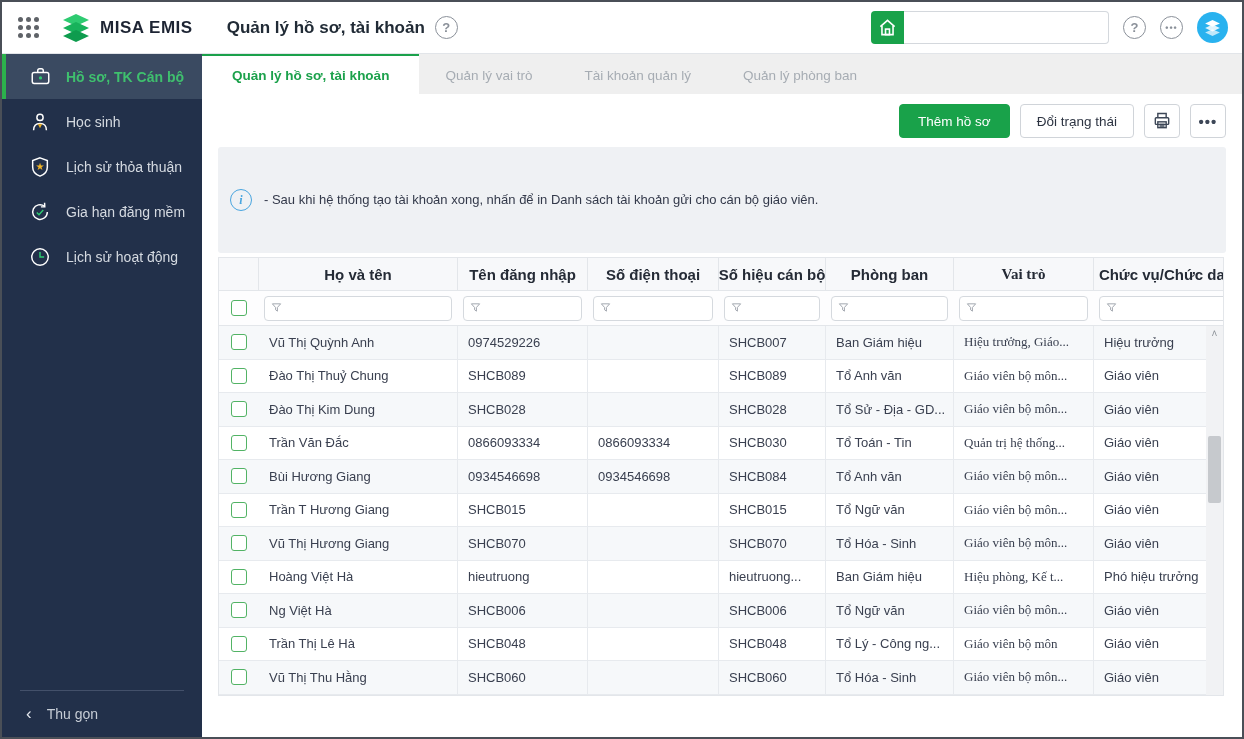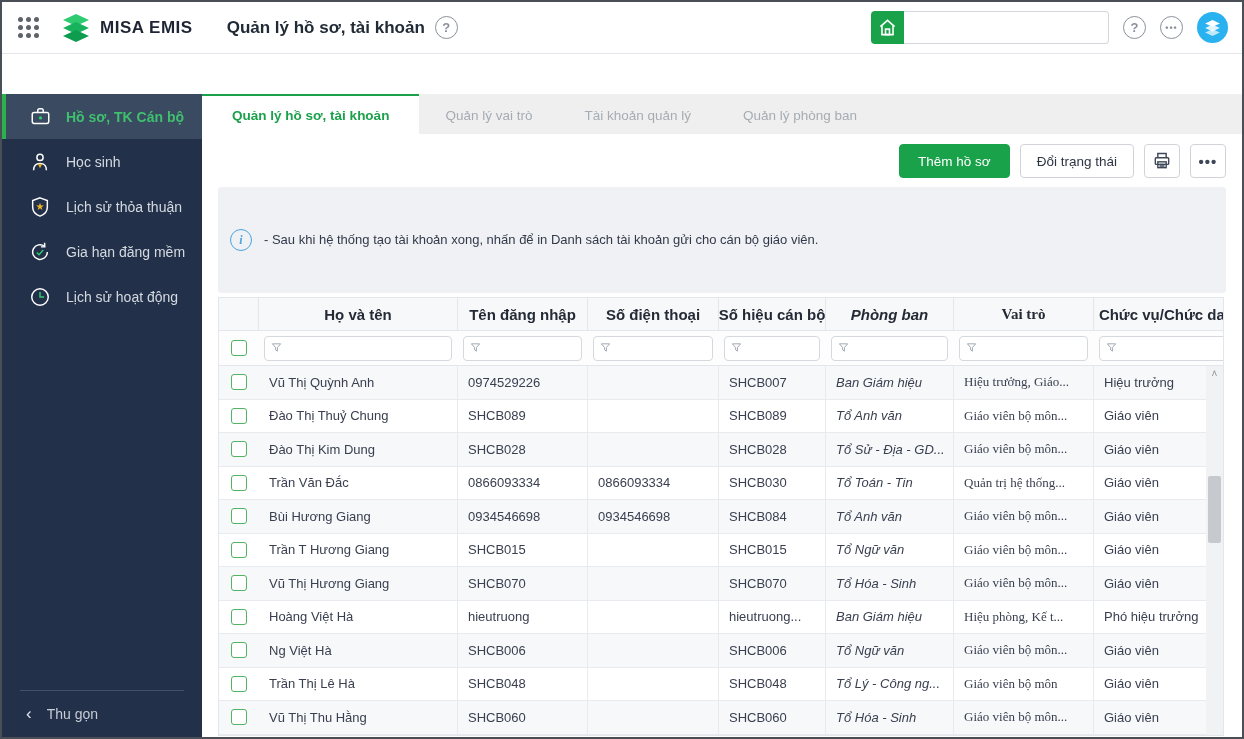--- a/index.html
+++ b/index.html
@@ -1,18 +1,18 @@
 <!DOCTYPE html>
 <html><head>
 <meta charset="utf-8">
 <style>
   * { margin:0; padding:0; box-sizing:border-box; }
   html,body { width:1244px; height:739px; }
   body { font-family:"Liberation Sans","DejaVu Sans",sans-serif; background:#fff; color:#33394a; }
-  .window { width:1244px; height:739px; border:2px solid #4a4f57; display:flex; flex-direction:column; overflow:hidden; background:#fff;gap:40px; }
+  .window { width:1244px; height:739px; border:2px solid #4a4f57; display:flex; flex-direction:column; overflow:hidden; background:#fff; }
 
   
   .app-header { height:52px; flex:0 0 52px; display:flex; align-items:center; justify-content:space-between; background:#fff; border-bottom:1px solid #e2e5e9; padding:0 14px 0 16px; }
   .hdr-left { display:flex; align-items:center; }
   .grid-icon { display:grid; grid-template-columns:repeat(3,5px); grid-gap:3px; margin-right:22px; cursor:pointer; }
   .grid-icon i { width:5px; height:5px; border-radius:50%; background:#5f6368; }
   .logo { display:flex; align-items:center; margin-right:34px; }
   .logo svg { margin-right:9px; }
   .logo-text { font-weight:bold; font-size:17px; letter-spacing:.5px; color:#1d2433; }
   .page-title { font-size:17px; font-weight:bold; color:#212b36; margin-right:10px; }
@@ -67,21 +67,21 @@
   .fcell { padding:0 5px; border-right:1px solid transparent; display:flex; align-items:center; height:100%; }
   .filter-box { flex:1; height:25px; border:1px solid #d5d9de; border-radius:4px; background:#fff; display:flex; align-items:center; padding:0 6px; cursor:text; }
   .cbcol { width:40px; flex:0 0 40px; display:flex; align-items:center; justify-content:center; }
   .cb { width:16px; height:16px; border:1.6px solid #52b365; border-radius:3px; background:#fff; cursor:pointer; }
   .data-row { height:33.5px; border-bottom:1px solid #e7eaee; align-items:center; font-size:13px; color:#3a4050; }
   .data-row.odd { background:#f6f8fa; }
   .data-row.even { background:#fff; }
   .td { padding:0 10px; border-right:1px solid #e7eaee; height:100%; display:flex; align-items:center; white-space:nowrap; overflow:hidden; }
   .c0 { width:199px; flex:0 0 199px; } .c1 { width:130px; flex:0 0 130px; }
   .c2 { width:131px; flex:0 0 131px; } .c3 { width:107px; flex:0 0 107px; }
-  .c4 { width:128px; flex:0 0 128px;font-style:italic; } .c5 { width:140px; flex:0 0 140px;font-family:Liberation Serif, serif; }
+  .c4 { width:128px; flex:0 0 128px; } .c5 { width:140px; flex:0 0 140px;font-family:Liberation Serif, serif; }
   .c6 { width:155px; flex:0 0 155px; }
 
   
   .vscroll { position:absolute; top:68px; right:0; bottom:0; width:17px; background:#f1f2f4; display:flex; flex-direction:column; align-items:center; }
   .vscroll .arr { height:15px; font-size:10px; color:#8b9097; display:flex; align-items:center; justify-content:center; cursor:pointer; width:100%; }
   .vscroll .track { flex:1; width:100%; position:relative; }
   .vscroll .thumb { position:absolute; top:95px; left:2px; right:2px; height:67px; background:#c6c9cd; border-radius:2px; cursor:grab; }
 </style>
 </head>
 <body>

